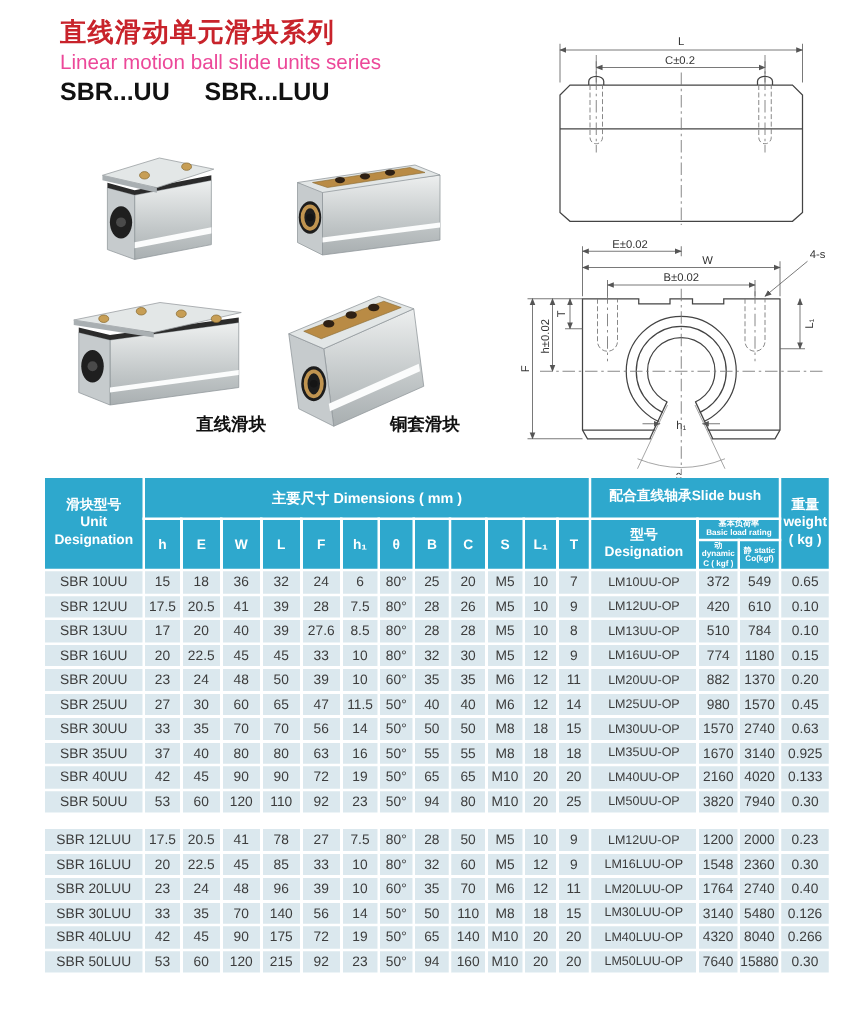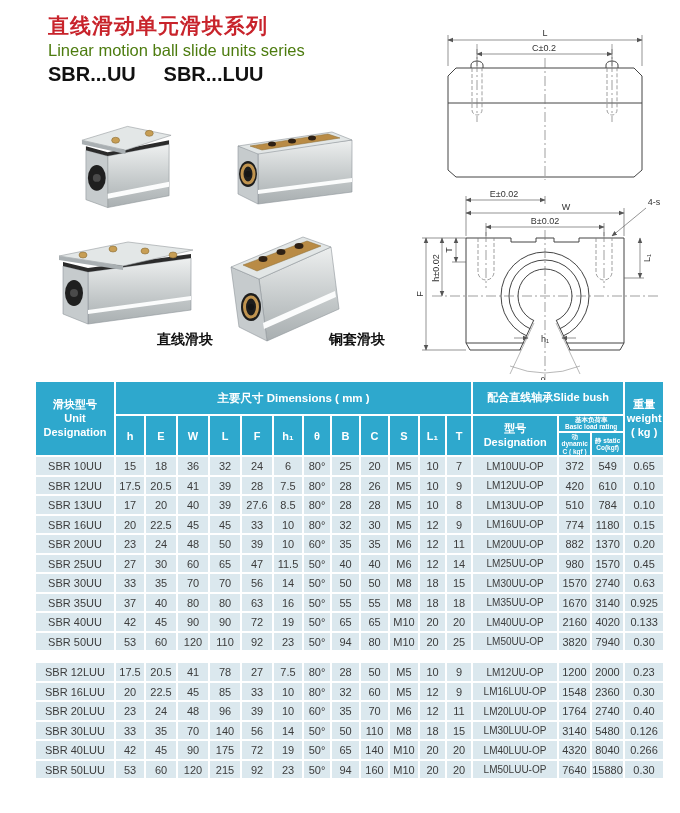--- a/index.html
+++ b/index.html
@@ -2,21 +2,21 @@
 <html><head>
 <meta charset="utf-8">
 <style>
   html,body { margin:0; padding:0; background:#fff; }
   .page { position:relative; width:680px; height:813px; background:#fff; overflow:hidden;
           font-family:"Liberation Sans","DejaVu Sans",sans-serif;text-decoration:underline; }
 
   
   .hdr { position:absolute; left:48px; top:12px; }
   .title-cn { font-size:21px; font-weight:bold; color:#c8232b; letter-spacing:1px; }
-  .title-en { font-size:16.5px; color:#4d7c0f; margin-top:1px; }
+  .title-en { font-size:16.5px; color:#ec4899; margin-top:1px; }
   .models   { font-size:20px; font-weight:bold; color:#111; margin-top:3px; white-space:pre; }
 
   
   .photo { position:absolute; }
   .caption { position:absolute; font-size:14px; font-weight:bold; color:#111; }
 
   
   .drawings { position:absolute; left:416px; top:10px; width:262px; height:365px; }
   .dtxt { font-size:9px; fill:#333; font-family:"Liberation Sans",sans-serif; }
 
@@ -123,21 +123,21 @@
     <polygon points="18,42 82,18 96,23 32,48" fill="#b98b45" stroke="#8a6c33" stroke-width="0.5"></polygon>
     <ellipse cx="38" cy="36" rx="4.5" ry="3" fill="#2e2014"></ellipse>
     <ellipse cx="56" cy="29" rx="4.5" ry="3" fill="#2e2014"></ellipse>
     <ellipse cx="74" cy="23" rx="4.5" ry="3" fill="#2e2014"></ellipse>
     <ellipse cx="26" cy="84" rx="10" ry="14" fill="#1d1d1d"></ellipse>
     <ellipse cx="26" cy="84" rx="6.5" ry="10" fill="none" stroke="#c09450" stroke-width="3"></ellipse>
     <circle cx="26" cy="84" r="3" fill="#151515"></circle>
   </svg>
 
   <div class="caption" style="left:140px;top:331px;width:90px;text-align:center">直线滑块</div>
-  <div class="caption" style="left:295px;top:331px;width:90px;text-align:right">铜套滑块</div>
+  <div class="caption" style="left:295px;top:331px;width:90px;text-align:center">铜套滑块</div>
 
   <div class="drawings">
 
     
     <svg width="258" height="172" viewBox="0 0 258 172">
       <defs>
         <marker id="ar1" viewBox="0 0 10 10" refX="9" refY="5" markerWidth="8" markerHeight="8" orient="auto-start-reverse">
           <path d="M0,1 L10,5 L0,9 Z" fill="#555"></path>
         </marker>
       </defs>

